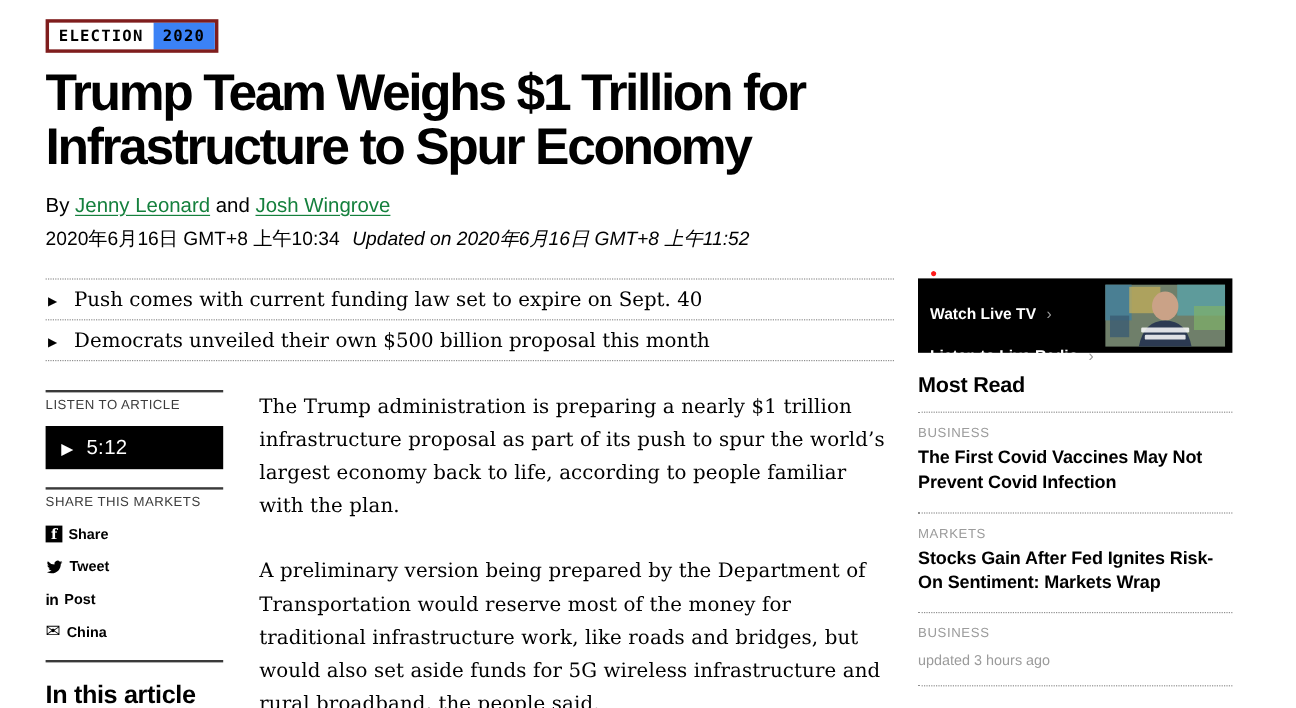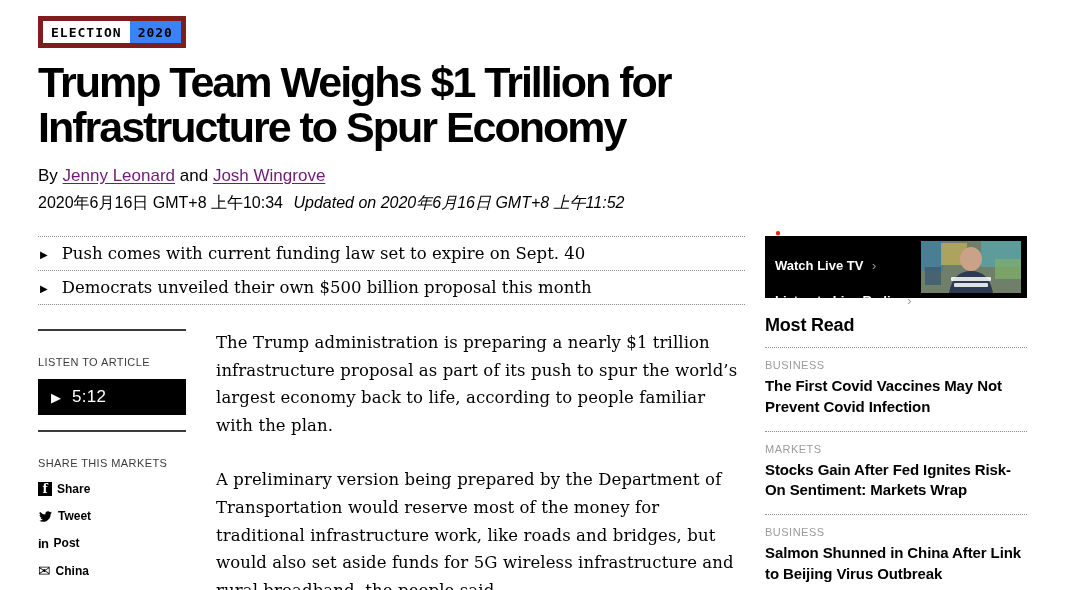--- a/index.html
+++ b/index.html
@@ -6,53 +6,53 @@
   html,body { background:#fff; }
   body {
     width:1080px; height:590px; overflow:hidden;
     font-family:"Liberation Sans", sans-serif;
     color:#000;
     position:relative;
   }
   .page { padding:16px 53px 0 38px; }
 
   
-  .badge { display:inline-flex; border:5px solid #7f1d1d; font-family:"DejaVu Sans Mono", monospace; font-size:13px; font-weight:700; line-height:1; }
+  .badge { display:inline-flex; border:3px solid #7f1d1d; font-family:"DejaVu Sans Mono", monospace; font-size:13px; font-weight:700; line-height:1; }
   .badge-label { background:#fff; padding:5px 8px 4px; letter-spacing:1px; }
   .badge-year  { background:#3b82f6; padding:5px 8px 4px; letter-spacing:1px; }
 
   
   h1.headline {
     margin-top:12px;
     font-size:43px; line-height:1.05; font-weight:700;
     letter-spacing:-2px; max-width:840px;
   }
   .byline { margin-top:16px; font-size:17px; }
-  .byline a { color:#701a75; text-decoration:underline; text-underline-offset:2px;margin-top:48px; }
+  .byline a { color:#15803d; text-decoration:underline; text-underline-offset:2px;margin-top:48px; }
   .dateline { margin-top:7px; font-size:16px; }
   .dateline .updated { font-style:italic; margin-left:6px; }
 
   
   .columns { display:flex; margin-top:22px; }
   .main-col { width:707px; }
   .right-rail { width:262px; margin-left:20px; }
 
   
   .bullets { list-style:none; font-family:"DejaVu Serif", serif; font-size:16.5px; }
   .bullets li { border-top:1px dotted #8f8f8f; padding:7px 0 7px 2px; display:flex; align-items:baseline; }
   .bullets li:last-child { border-bottom:1px dotted #8f8f8f; }
   .bullet-marker { font-family:"Liberation Sans",sans-serif; font-size:10px; margin-right:14px; position:relative; top:-1px; }
 
   
   .content-row { display:flex; margin-top:24px; }
   .sidebar { width:148px; margin-right:30px; flex:none; }
   .body-col { width:529px; }
 
   .rule { border-top:2px solid #3a3a3a; }
-  .side-label { font-size:11px; letter-spacing:.4px; color:#3c3c3c; margin:25px 0 11px; }
+  .side-label { font-size:11px; letter-spacing:.4px; color:#3c3c3c; margin:5px 0 11px; }
   .player { background:#000; color:#fff; height:36px; display:flex; align-items:center; padding:0 13px; cursor:pointer; }
   .player .play { font-size:13px; margin-right:11px; }
   .player .time { font-size:17px; letter-spacing:.3px; }
   .player-wrap { margin-bottom:15px; }
 
   .share-list { margin:2px 0 16px; }
   .share-item { display:flex; align-items:center; margin:13px 0; cursor:pointer; }
   .share-item .label { font-size:12px; font-weight:700; margin-left:5px; }
   .fb-box { width:14px; height:14px; background:#000; color:#fff; font-family:"DejaVu Serif",serif; font-weight:700; font-size:12px; text-align:center; line-height:15px; }
   .tw-svg { width:15px; height:13px; display:block; }
@@ -212,20 +212,19 @@
           <div class="mr-title">The First Covid Vaccines May Not Prevent Covid Infection</div>
         </div>
 
         <div class="mr-item">
           <div class="mr-cat">MARKETS</div>
           <div class="mr-title">Stocks Gain After Fed Ignites Risk-On Sentiment: Markets Wrap</div>
         </div>
 
         <div class="mr-item">
           <div class="mr-cat">BUSINESS</div>
-          <div class="mr-title">Salmon Shunned in China After Link to Beijing Virus Outbreak</div>
           <div class="mr-updated">updated 3 hours ago</div>
         </div>
       </div>
 
     </div>
   </div>
 </div>
 
 </body></html>

